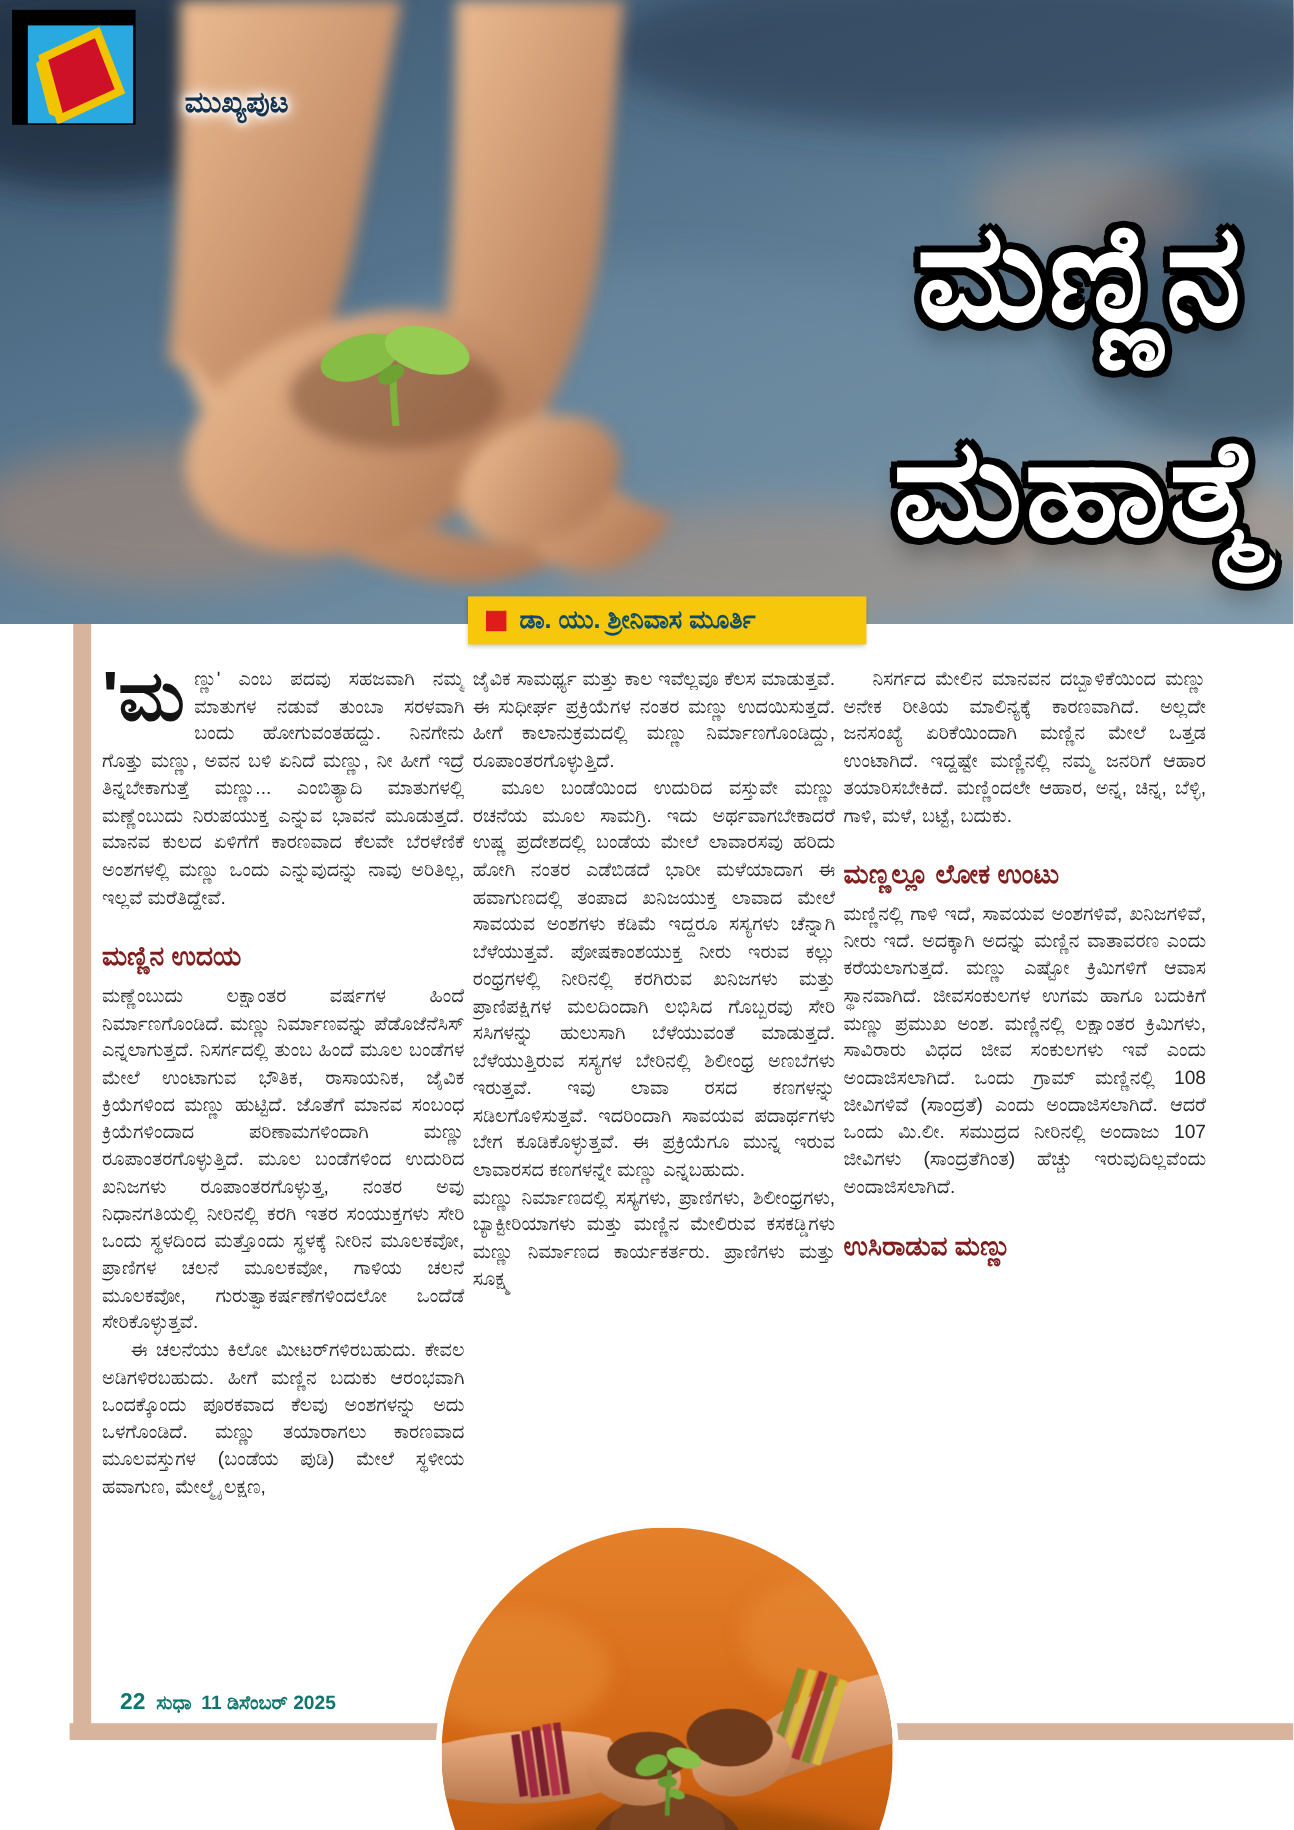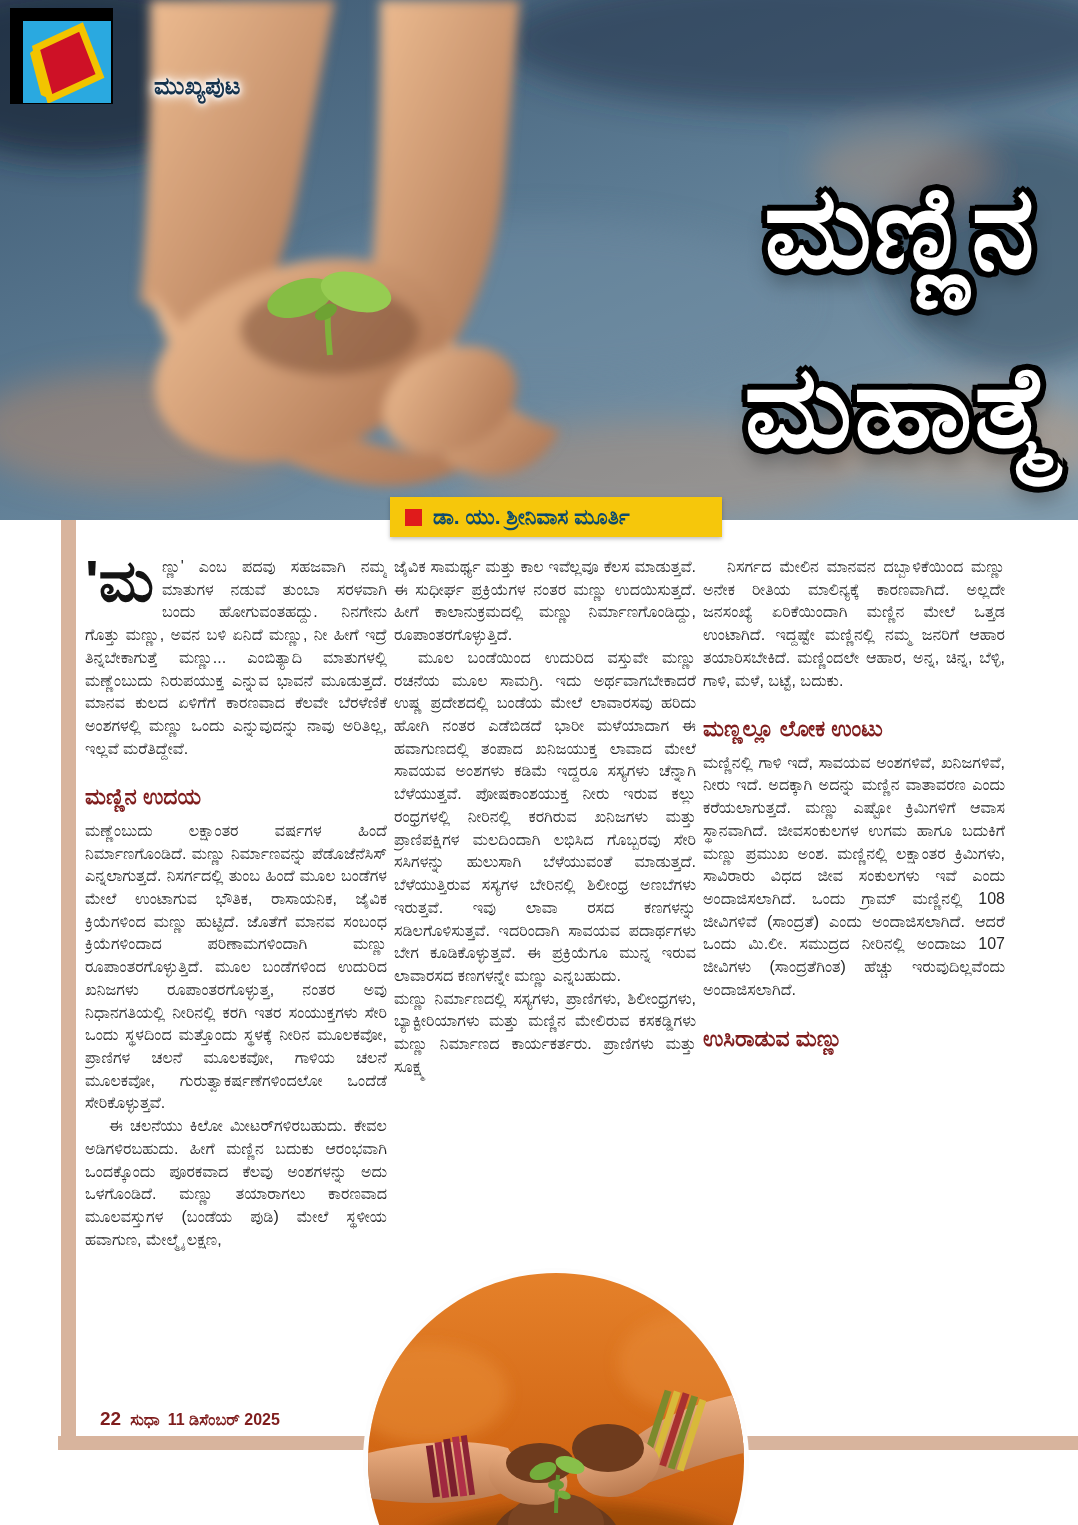--- a/index.html
+++ b/index.html
@@ -37,21 +37,21 @@
     text-align:justify;overflow:hidden;}
   .col-1{left:85px;height:856px;}
   .col-2{left:394px;height:714px;}
   .col-3{left:703px;height:882px;}
   .col p{margin:0;}
   .col p.indent{text-indent:24px;}
   .col h3{margin:24px 0 9px 0;font-size:22px;line-height:1.2;color:#7f1d1d;font-weight:bold;text-align:left;}
   .dropcap{float:left;font-size:58px;line-height:46px;font-weight:bold;color:#141414;padding:2px 8px 0 0;}
 
   
-  .footer{position:absolute;left:100px;top:1408px;color:#7f1d1d;font-size:16px;}
+  .footer{position:absolute;left:100px;top:1408px;color:#0f766e;font-size:16px;}
   .footer .pagenum{font-weight:bold;font-size:19px;margin-right:9px;}
   .footer .mag{font-weight:bold;margin-right:8px;}
   .footer .date{font-weight:bold;}
 
   
   .circle-photo{position:absolute;left:368px;top:1273px;width:376px;height:376px;border-radius:50%;
     overflow:hidden;box-shadow:0 0 0 5px #fdfdfd;}
   .circle-photo svg{display:block;}
 </style>
 </head>

